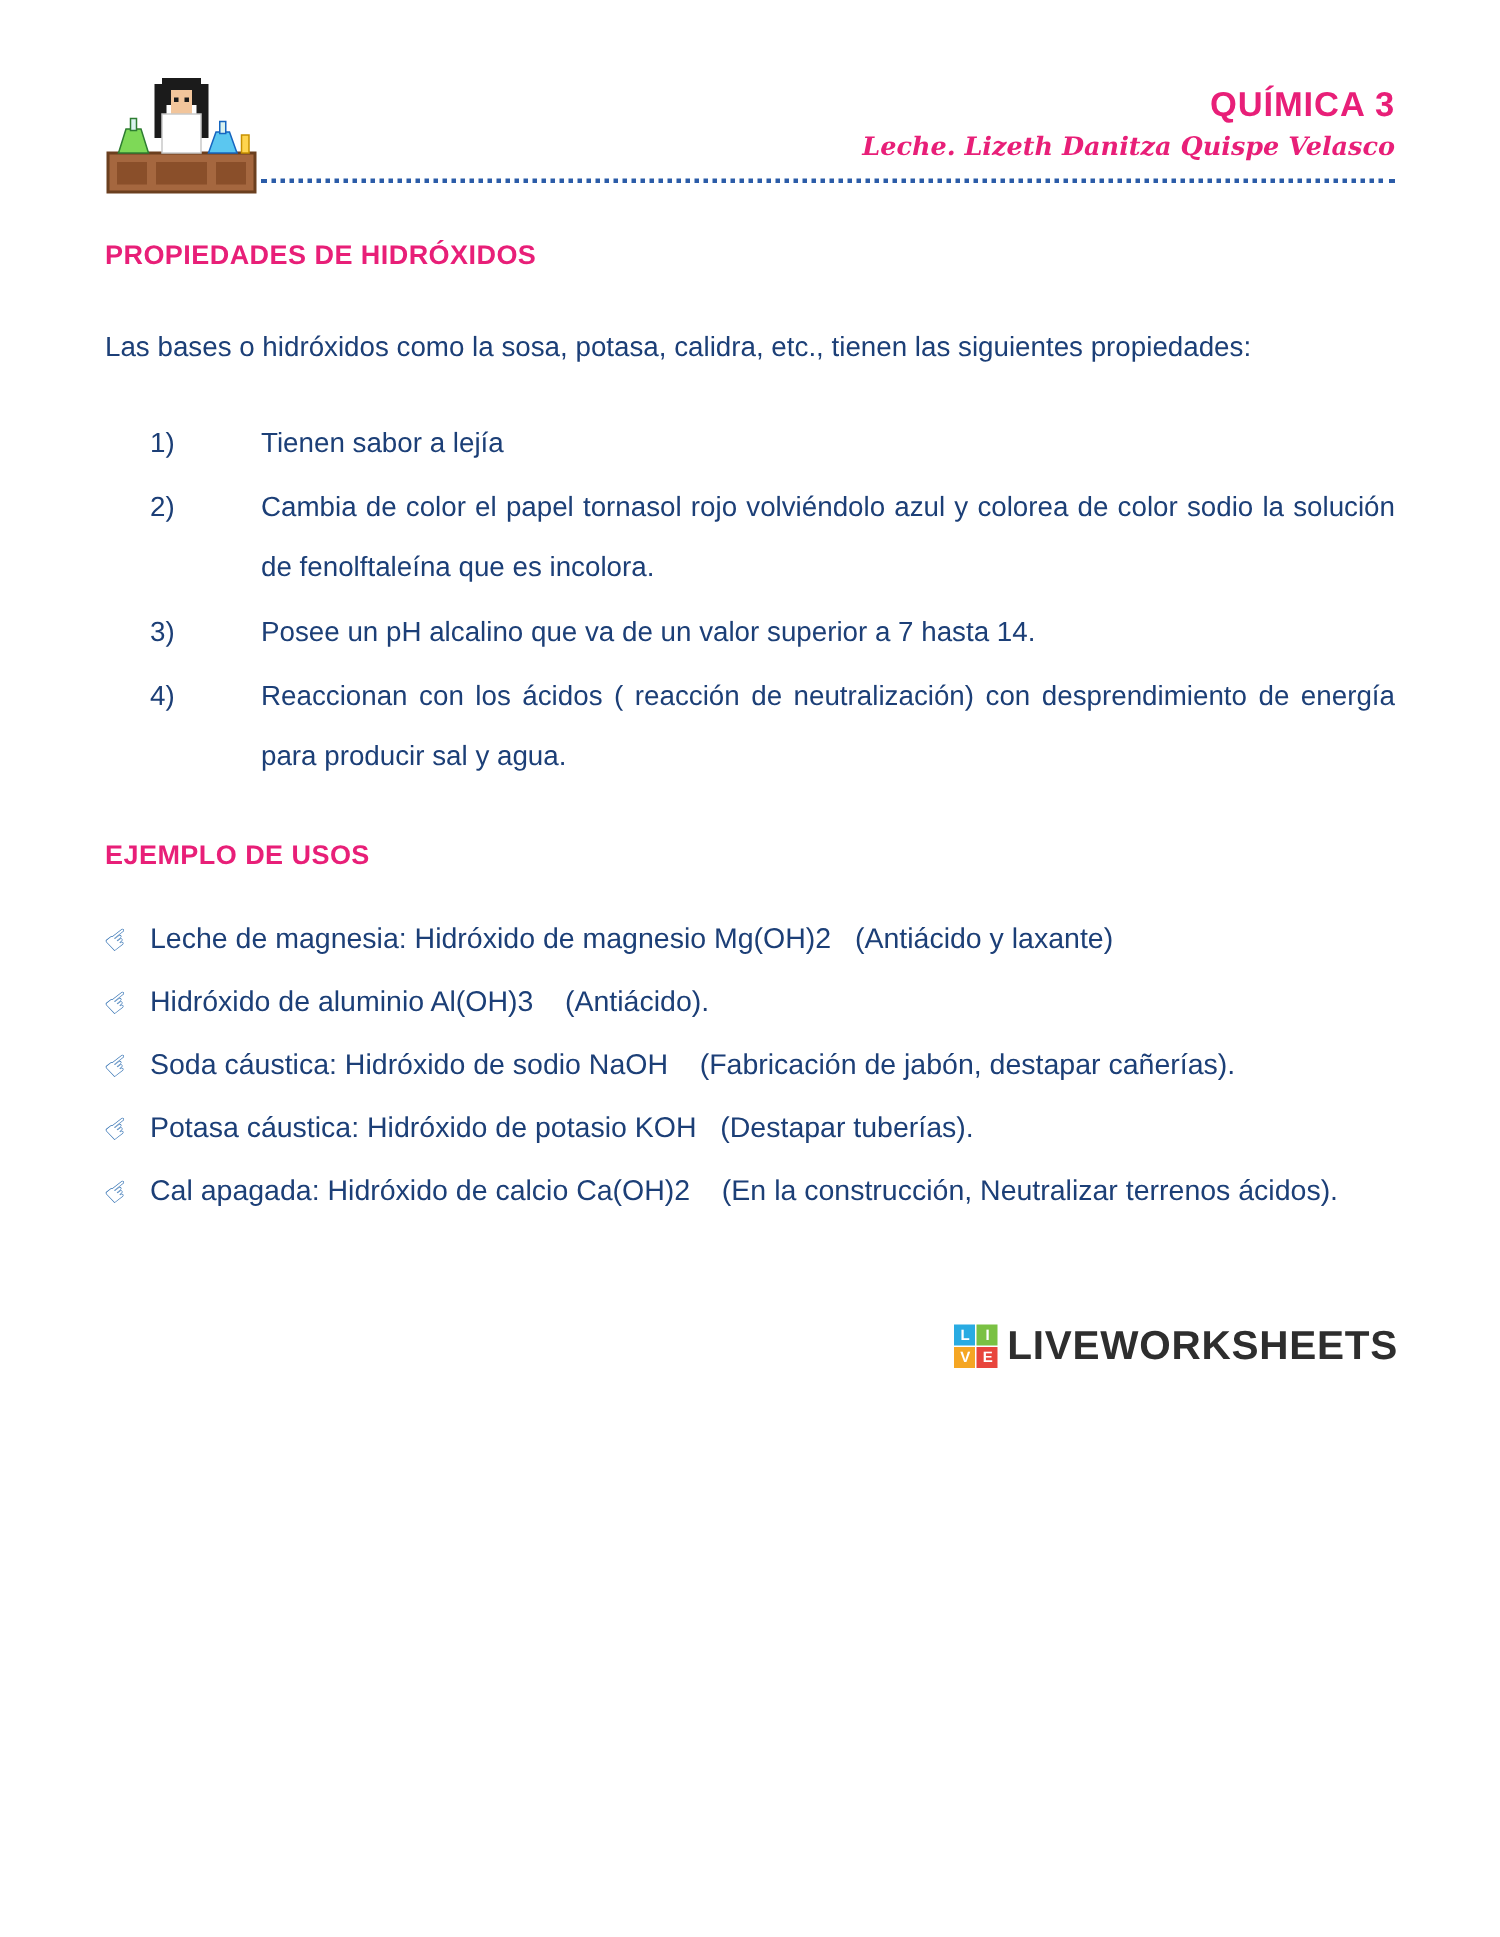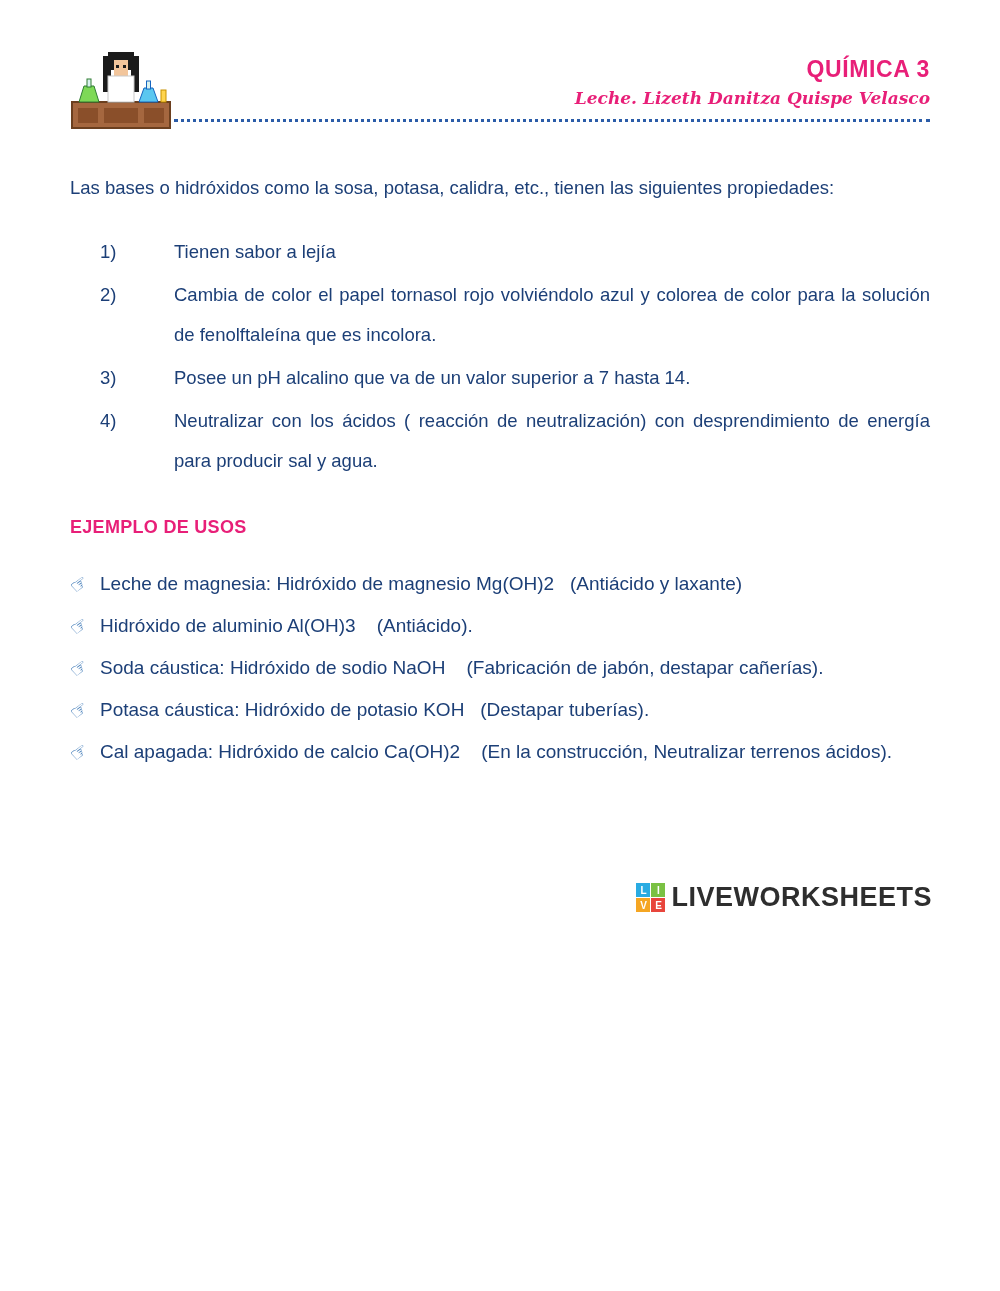--- a/index.html
+++ b/index.html
@@ -104,39 +104,40 @@
     </div>
     <div class="header-right">
       <div class="course-title">QUÍMICA 3</div>
       <div class="teacher-name">Leche. Lizeth Danitza Quispe Velasco</div>
     </div>
     <div class="divider"></div>
   </div>
 
   <div class="content">
 
+    <h2 class="section-heading h-prop">PROPIEDADES DE HIDRÓXIDOS</h2>
 
     <p class="intro">Las bases o hidróxidos como la sosa, potasa, calidra, etc., tienen las siguientes propiedades:</p>
 
     <ol class="numbered">
       <li>
         <span class="num">1)</span>
         <span class="txt">Tienen sabor a lejía</span>
       </li>
       <li>
         <span class="num">2)</span>
-        <span class="txt">Cambia de color el papel tornasol rojo volviéndolo azul y colorea de color para la solución de fenolftaleína que es incolora.</span>
+        <span class="txt">Cambia de color el papel tornasol rojo volviéndolo azul y colorea de color sodio la solución de fenolftaleína que es incolora.</span>
       </li>
       <li>
         <span class="num">3)</span>
         <span class="txt">Posee un pH alcalino que va de un valor superior a 7 hasta 14.</span>
       </li>
       <li>
         <span class="num">4)</span>
-        <span class="txt">Neutralizar con los ácidos ( reacción de neutralización) con desprendimiento de energía para producir sal y agua.</span>
+        <span class="txt">Reaccionan con los ácidos ( reacción de neutralización) con desprendimiento de energía para producir sal y agua.</span>
       </li>
     </ol>
 
     <h2 class="section-heading h-usos">EJEMPLO DE USOS</h2>
 
     <ul class="uses">
       <li>
         <span class="hand"><span>☞</span></span>
         <span class="txt">Leche de magnesia: Hidróxido de magnesio Mg(OH)2&nbsp;&nbsp; (Antiácido y laxante)</span>
       </li>

